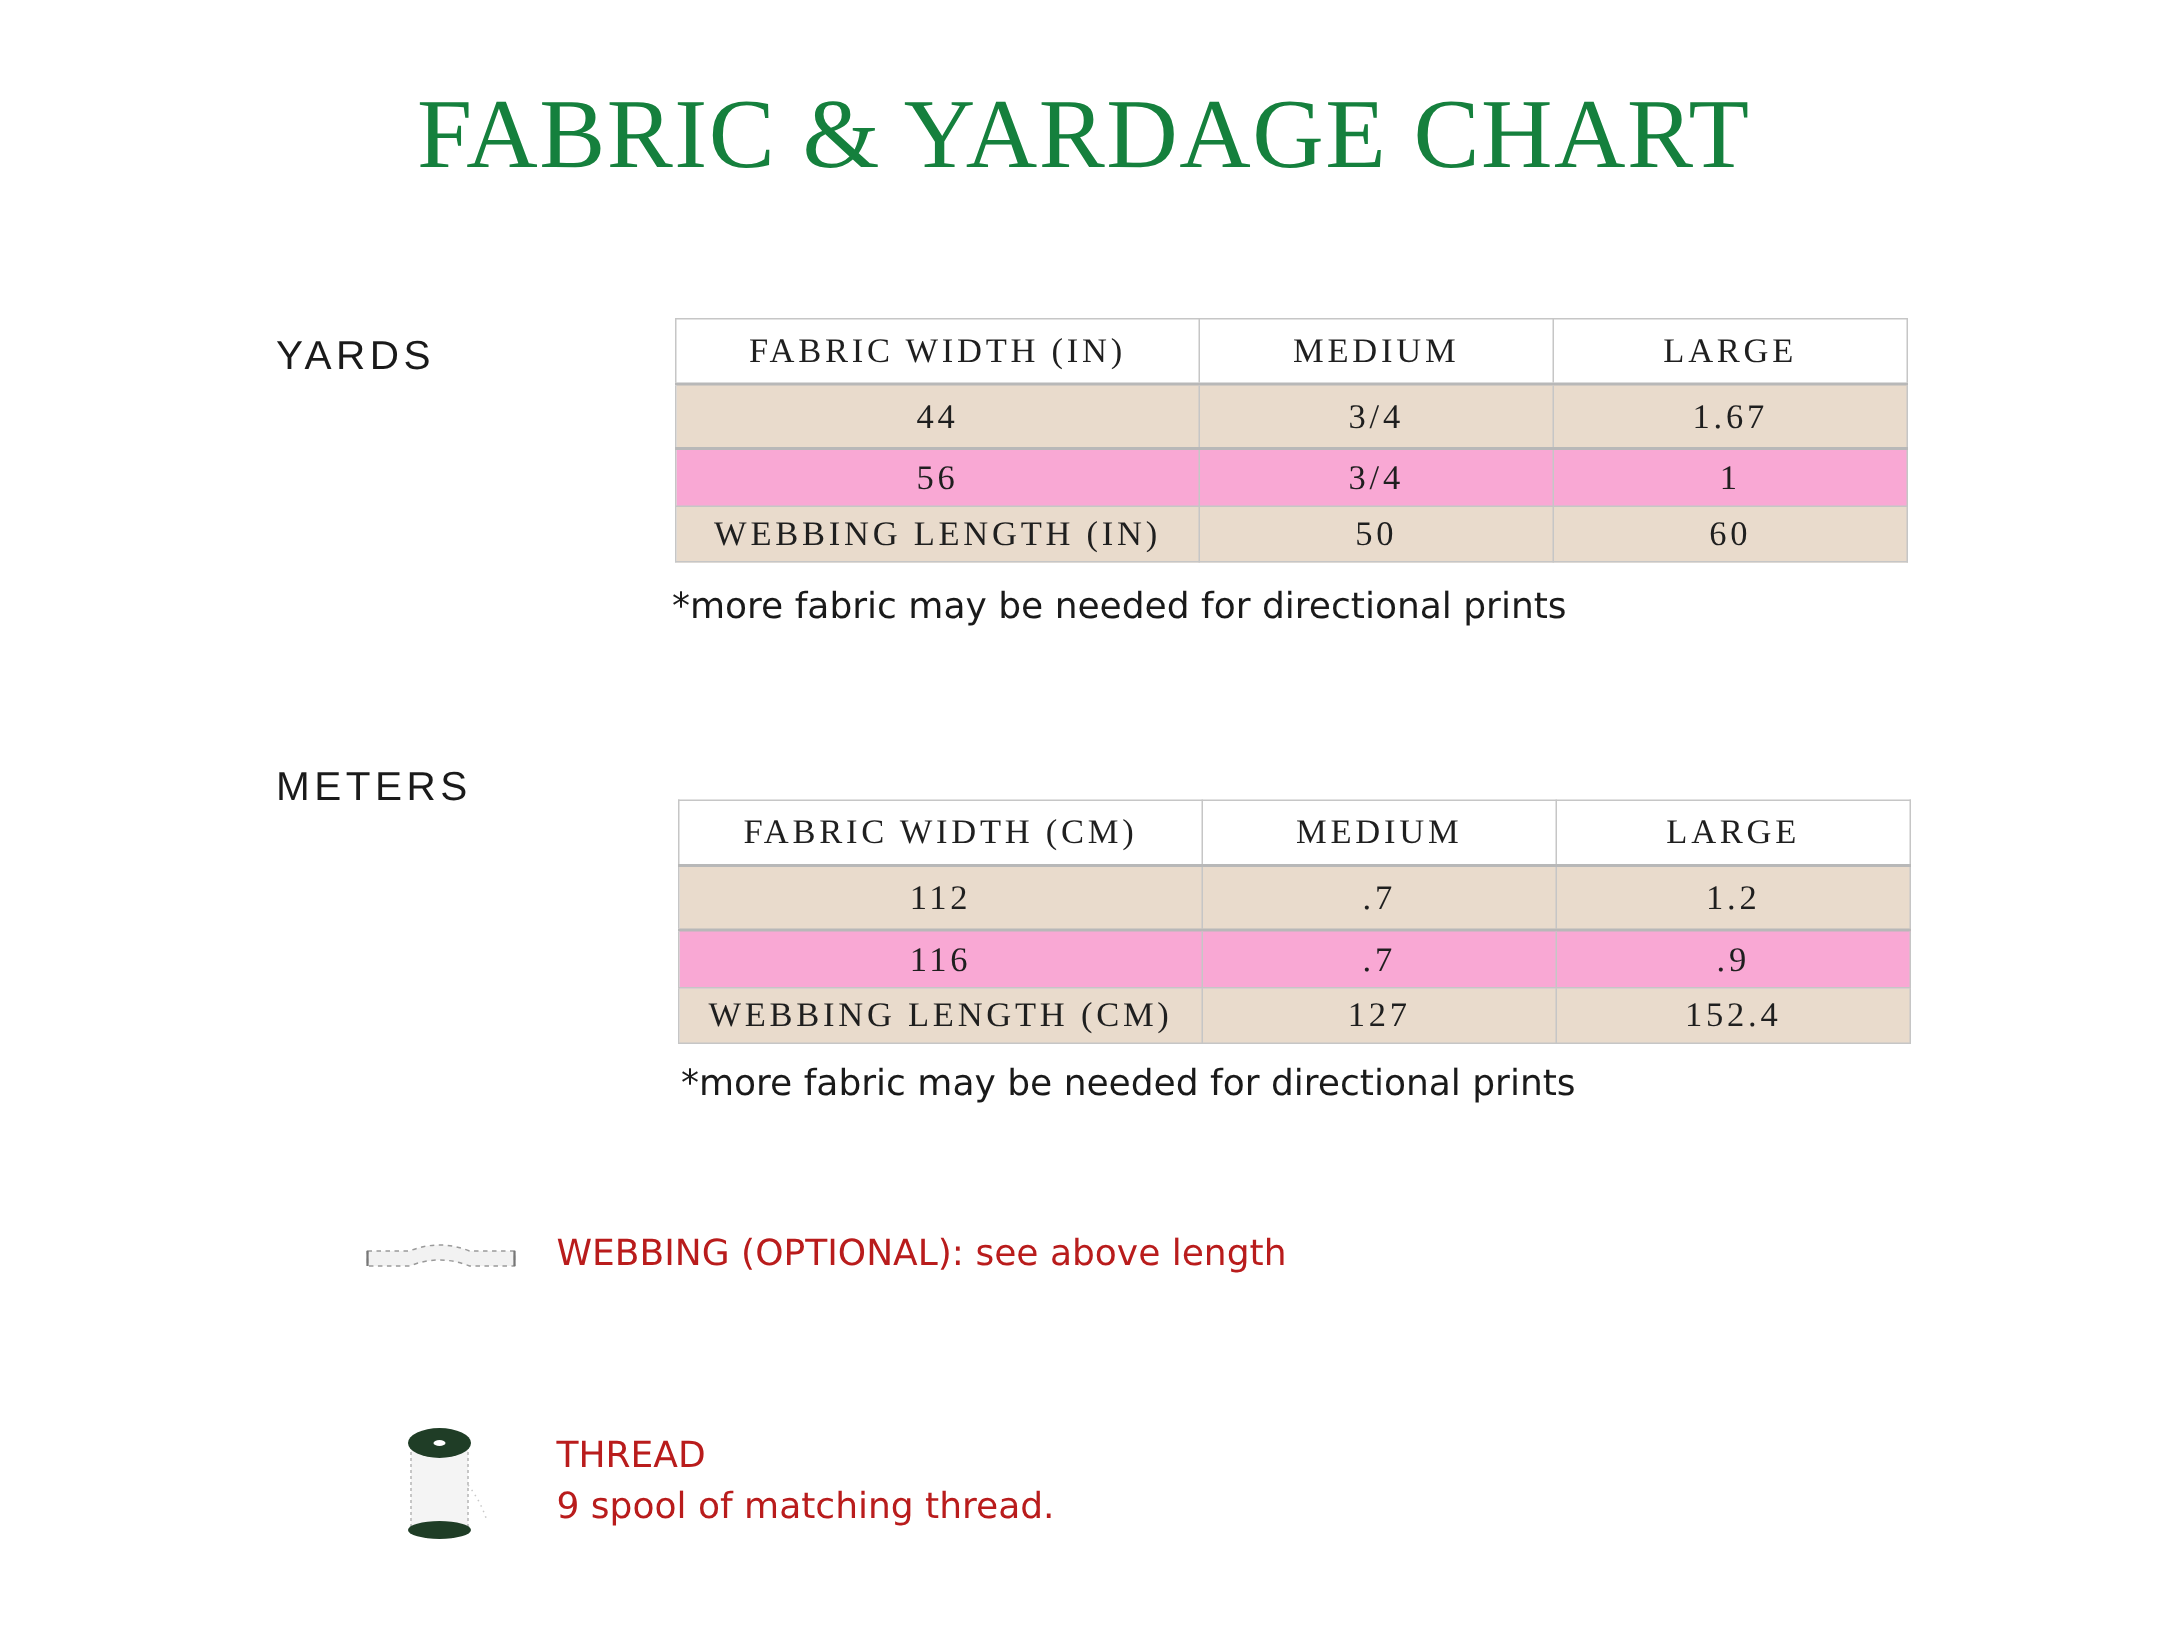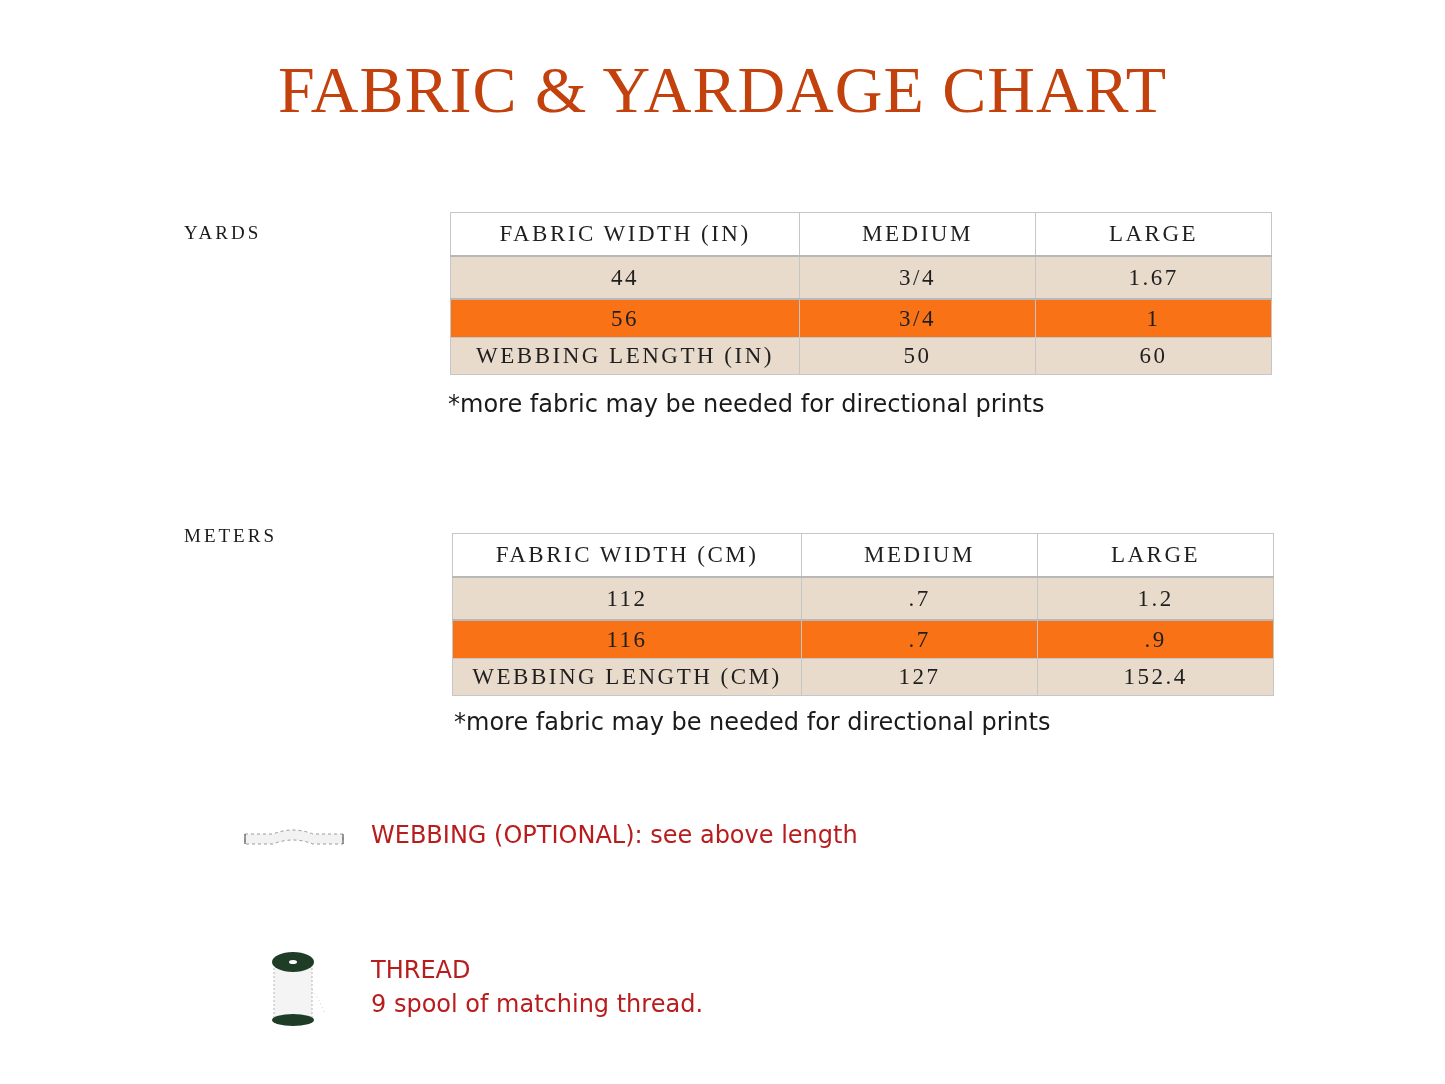--- a/index.html
+++ b/index.html
@@ -18,26 +18,26 @@
       position: absolute;
       left: 0;
       top: 52px;
       width: 1445px;
       text-align: center;
       font-family: "Liberation Serif", "DejaVu Serif", serif;
       font-size: 66px;
       font-weight: normal;
       letter-spacing: 1px;
       margin: 0;
-      color: #c2410c;
+      color: #15803d;
     }
     .section-label {
       position: absolute;
-      font-family: Liberation Serif, serif;
-      font-size: 19px;
+      font-family: Liberation Sans, sans-serif;
+      font-size: 27px;
       letter-spacing: 3px;
       color: #1a1a1a;
     }
     .chart-table {
       position: absolute;
       border-collapse: collapse;
       font-family: "Liberation Serif", "DejaVu Serif", serif;
       color: #1f1f1f;
     }
     .chart-table td, .chart-table th {
@@ -50,21 +50,21 @@
     }
     .chart-table th {
       background: #ffffff;
       height: 42px;
       border-bottom: 2px solid #b8b8b8;
     }
     .chart-table tr.shaded td {
       background: #e9dbcc;
     }
     .chart-table tr.plain td {
-      background: #f97316;
+      background: #f9a8d4;
     }
     .chart-table tr.row-a td { height: 41px; border-bottom: 2px solid #b8b8b8; }
     .chart-table tr.row-b td { height: 37px; }
     .chart-table tr.row-c td { height: 36px; }
     .col1 { width: 348px; }
     .col2 { width: 235px; }
     .col3 { width: 235px; }
     .note {
       position: absolute;
       font-family: "DejaVu Sans", "Liberation Sans", sans-serif;
@@ -111,21 +111,21 @@
     <tr class="shaded row-c">
       <td>WEBBING LENGTH (IN)</td>
       <td>50</td>
       <td>60</td>
     </tr>
   </tbody>
 </table>
 
 <div class="note" style="left:448px; top:390px;">*more fabric may be needed for directional prints</div>
 
-<div class="section-label" style="left:184px; top:525px;">METERS</div>
+<div class="section-label" style="left:184px; top:509px;">METERS</div>
 
 <table class="chart-table" style="left:452px; top:533px;">
   <thead>
     <tr>
       <th class="col1">FABRIC WIDTH (CM)</th>
       <th class="col2">MEDIUM</th>
       <th class="col3">LARGE</th>
     </tr>
   </thead>
   <tbody>

